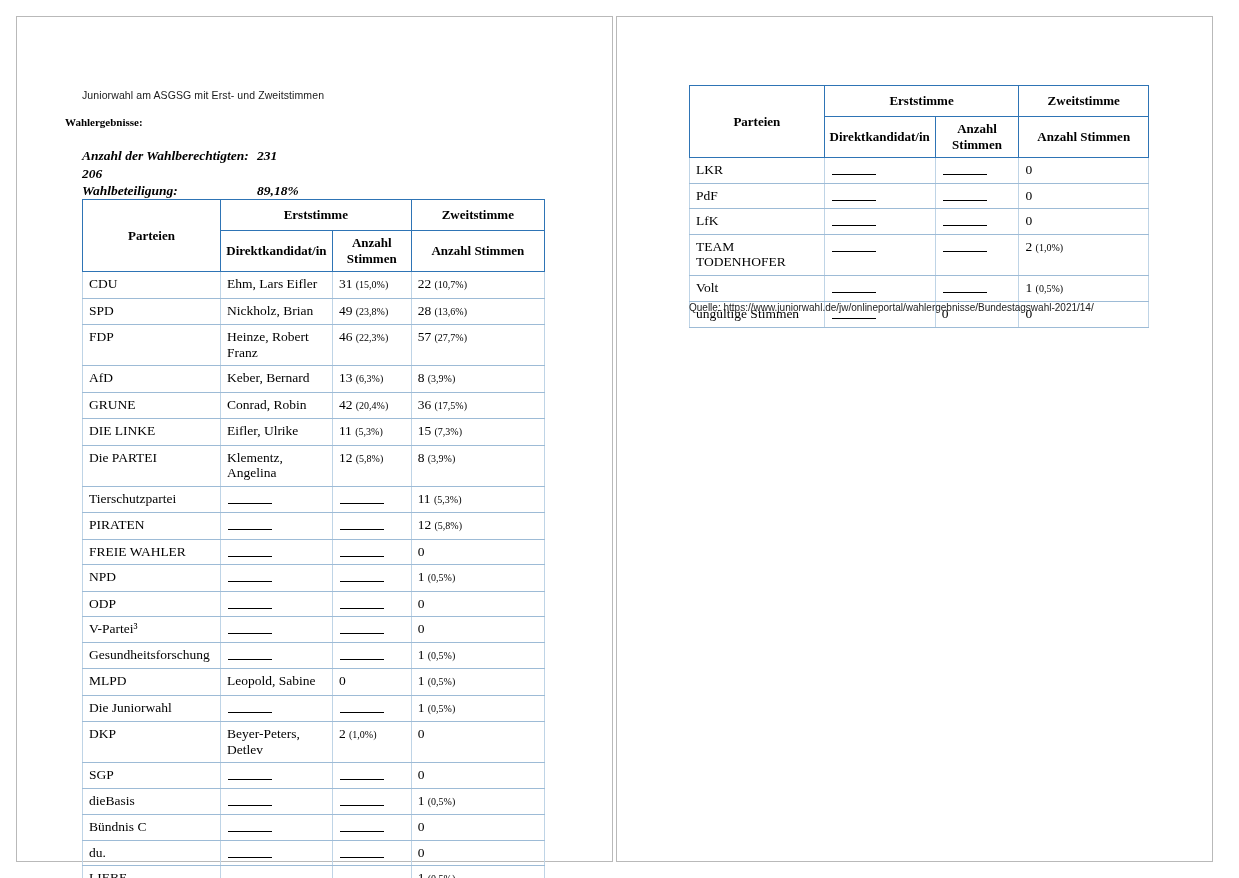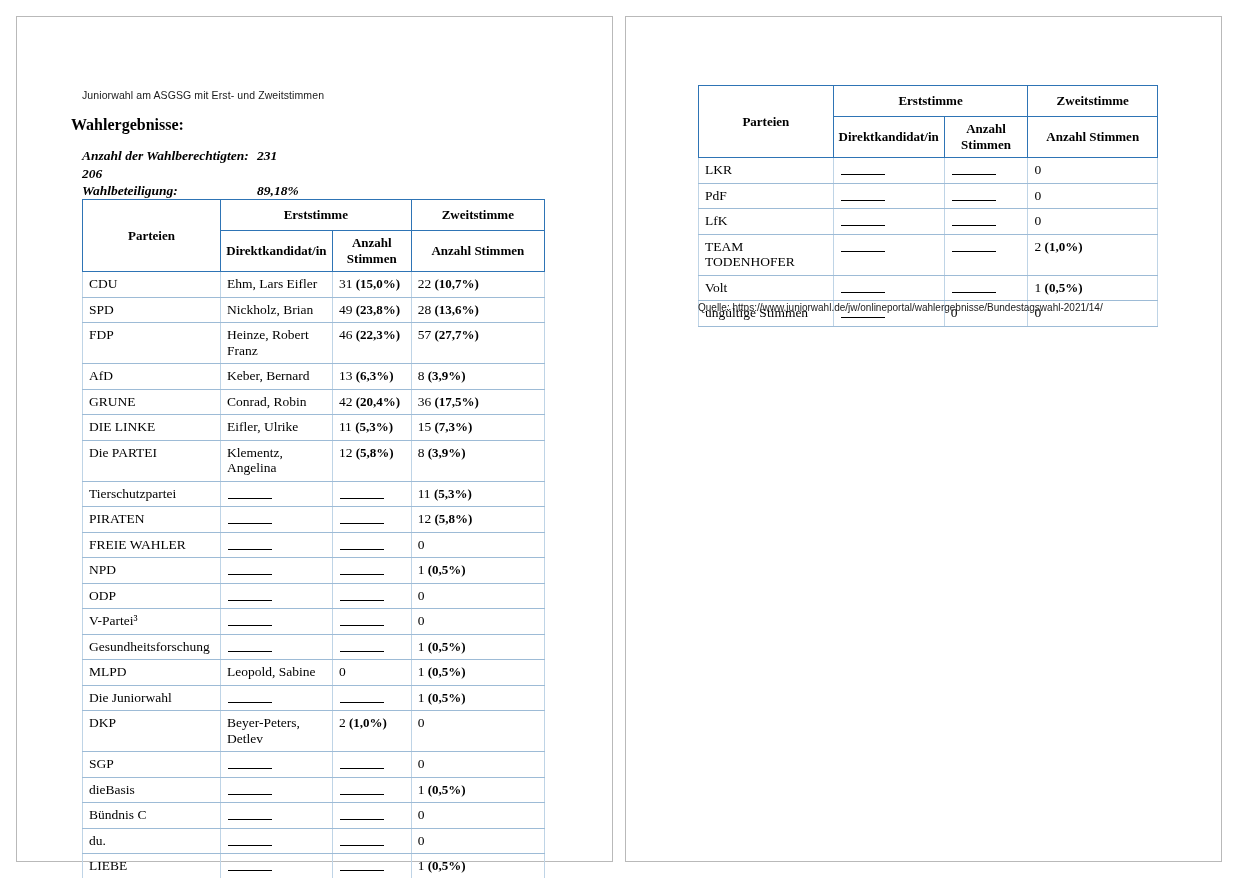--- a/index.html
+++ b/index.html
@@ -10,21 +10,21 @@
   body {
     width: 1239px;
     height: 878px;
     font-family: "Liberation Serif", serif;
     color: #000000;
     position: relative;
     overflow: hidden;
   }
   .pages {
     display: flex;
-    gap: 12px;
+    gap: 3px;
     padding: 16px 0 0 16px;
     box-sizing: border-box;
   }
   .page {
     width: 597px;
     height: 846px;
     border: 1px solid #b9b9b9;
     box-sizing: border-box;
     background: #ffffff;
     position: relative;
@@ -40,25 +40,25 @@
     position: absolute;
     left: 65px;
     top: 72px;
     font-family: "Liberation Sans", sans-serif;
     font-size: 10.5px;
     color: #1a1a1a;
     letter-spacing: 0.1px;
   }
   .heading {
     position: absolute;
-    left: 54px;
+    left: 48px;
     top: 99px;
     font-family: "Liberation Serif", serif;
     font-weight: bold;
-    font-size: 16px;
+    font-size: 11px;
   }
   .stats {
     position: absolute;
     left: 65px;
     top: 130px;
     font-style: italic;
     font-size: 13.5px;
     line-height: 17.5px;
   }
   .stats .row {
@@ -91,22 +91,21 @@
     border-left: 1px solid #bfd4e6;
     border-right: 1px solid #bfd4e6;
     border-top: 1px solid #9dbbd6;
     border-bottom: 1px solid #9dbbd6;
     padding: 4px 6px 5px 6px;
     font-size: 13.5px;
     line-height: 15.5px;
   }
   table.votes tbody td.party { }
   .pct {
-    font-size: 13px;
-    font-weight: bold;
+    font-size: 10px;
   }
   .dash {
     display: inline-block;
     width: 44px;
     border-bottom: 1.2px solid #000;
     height: 8px;
     margin-left: 1px;
     vertical-align: middle;
   }
 

